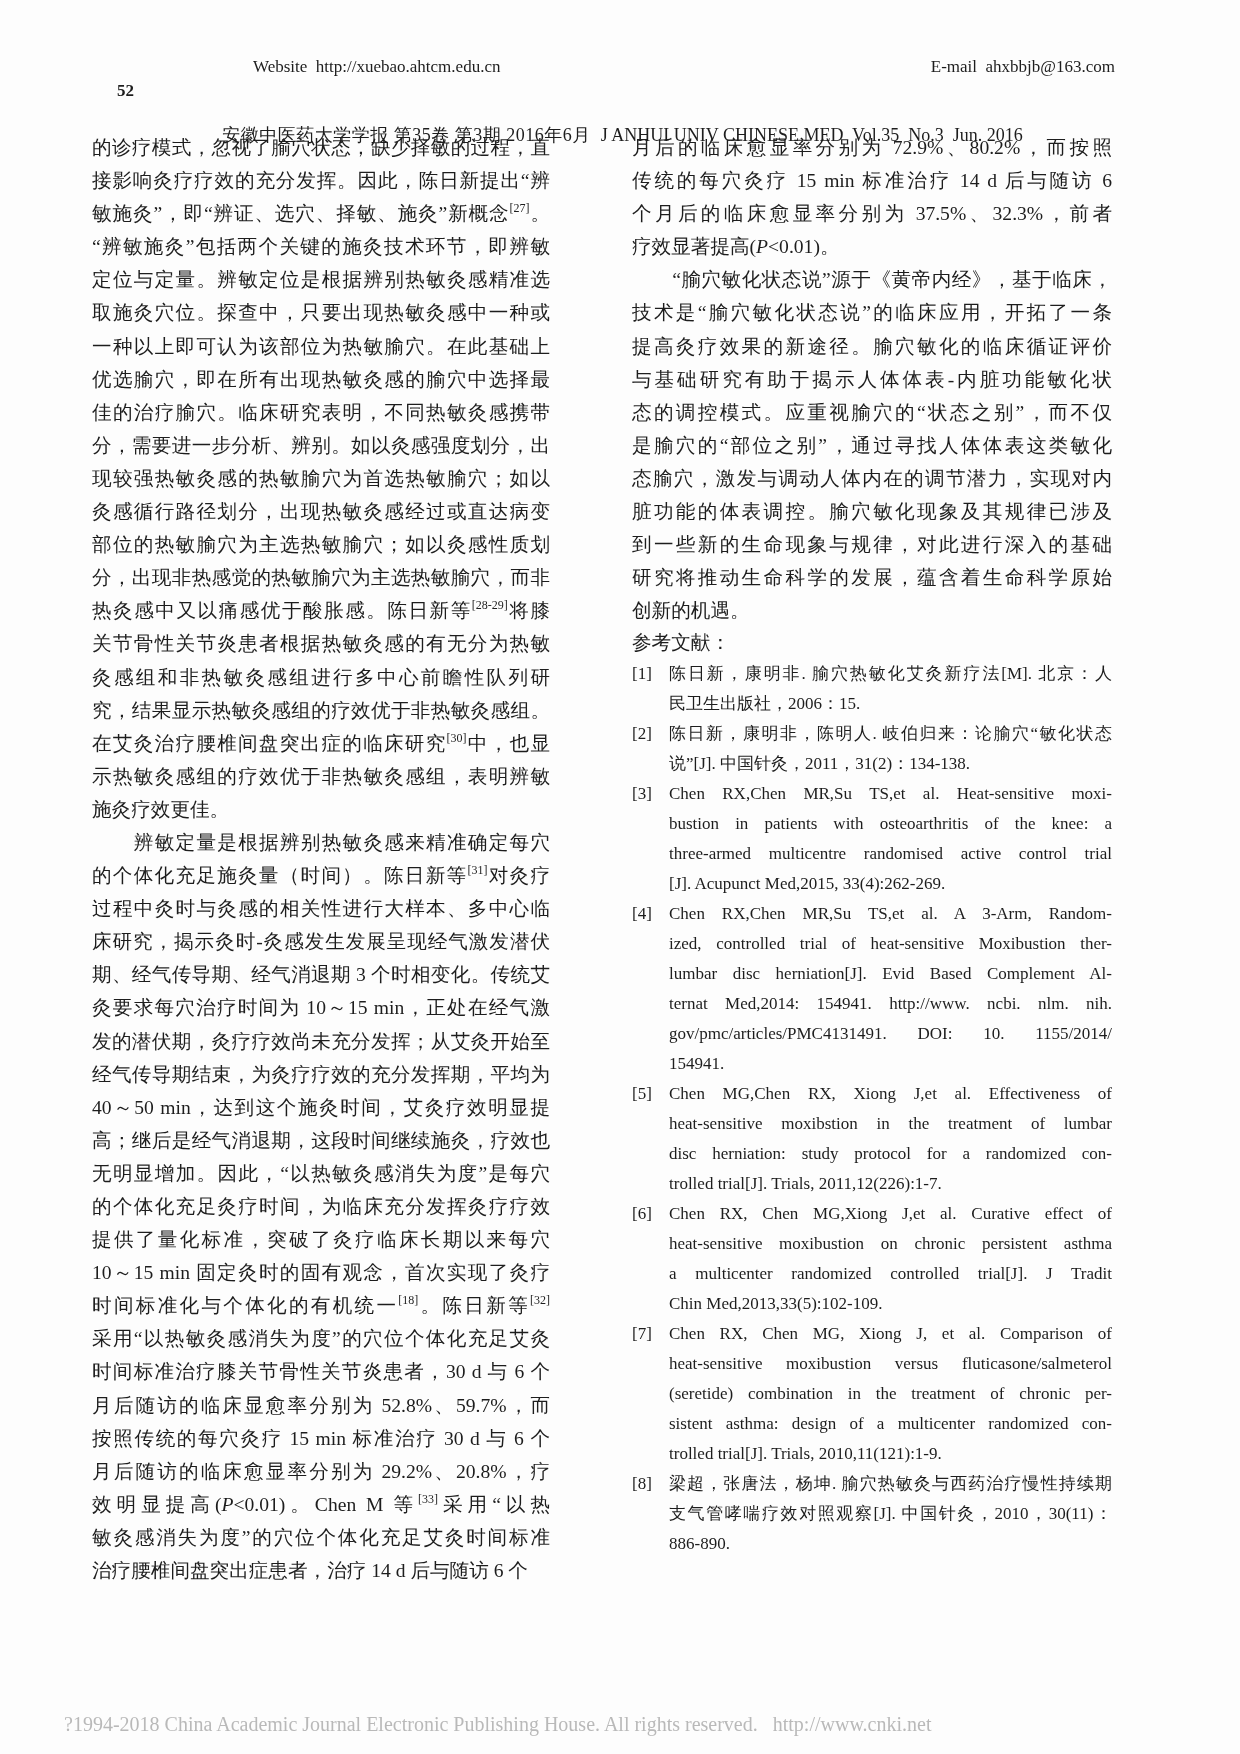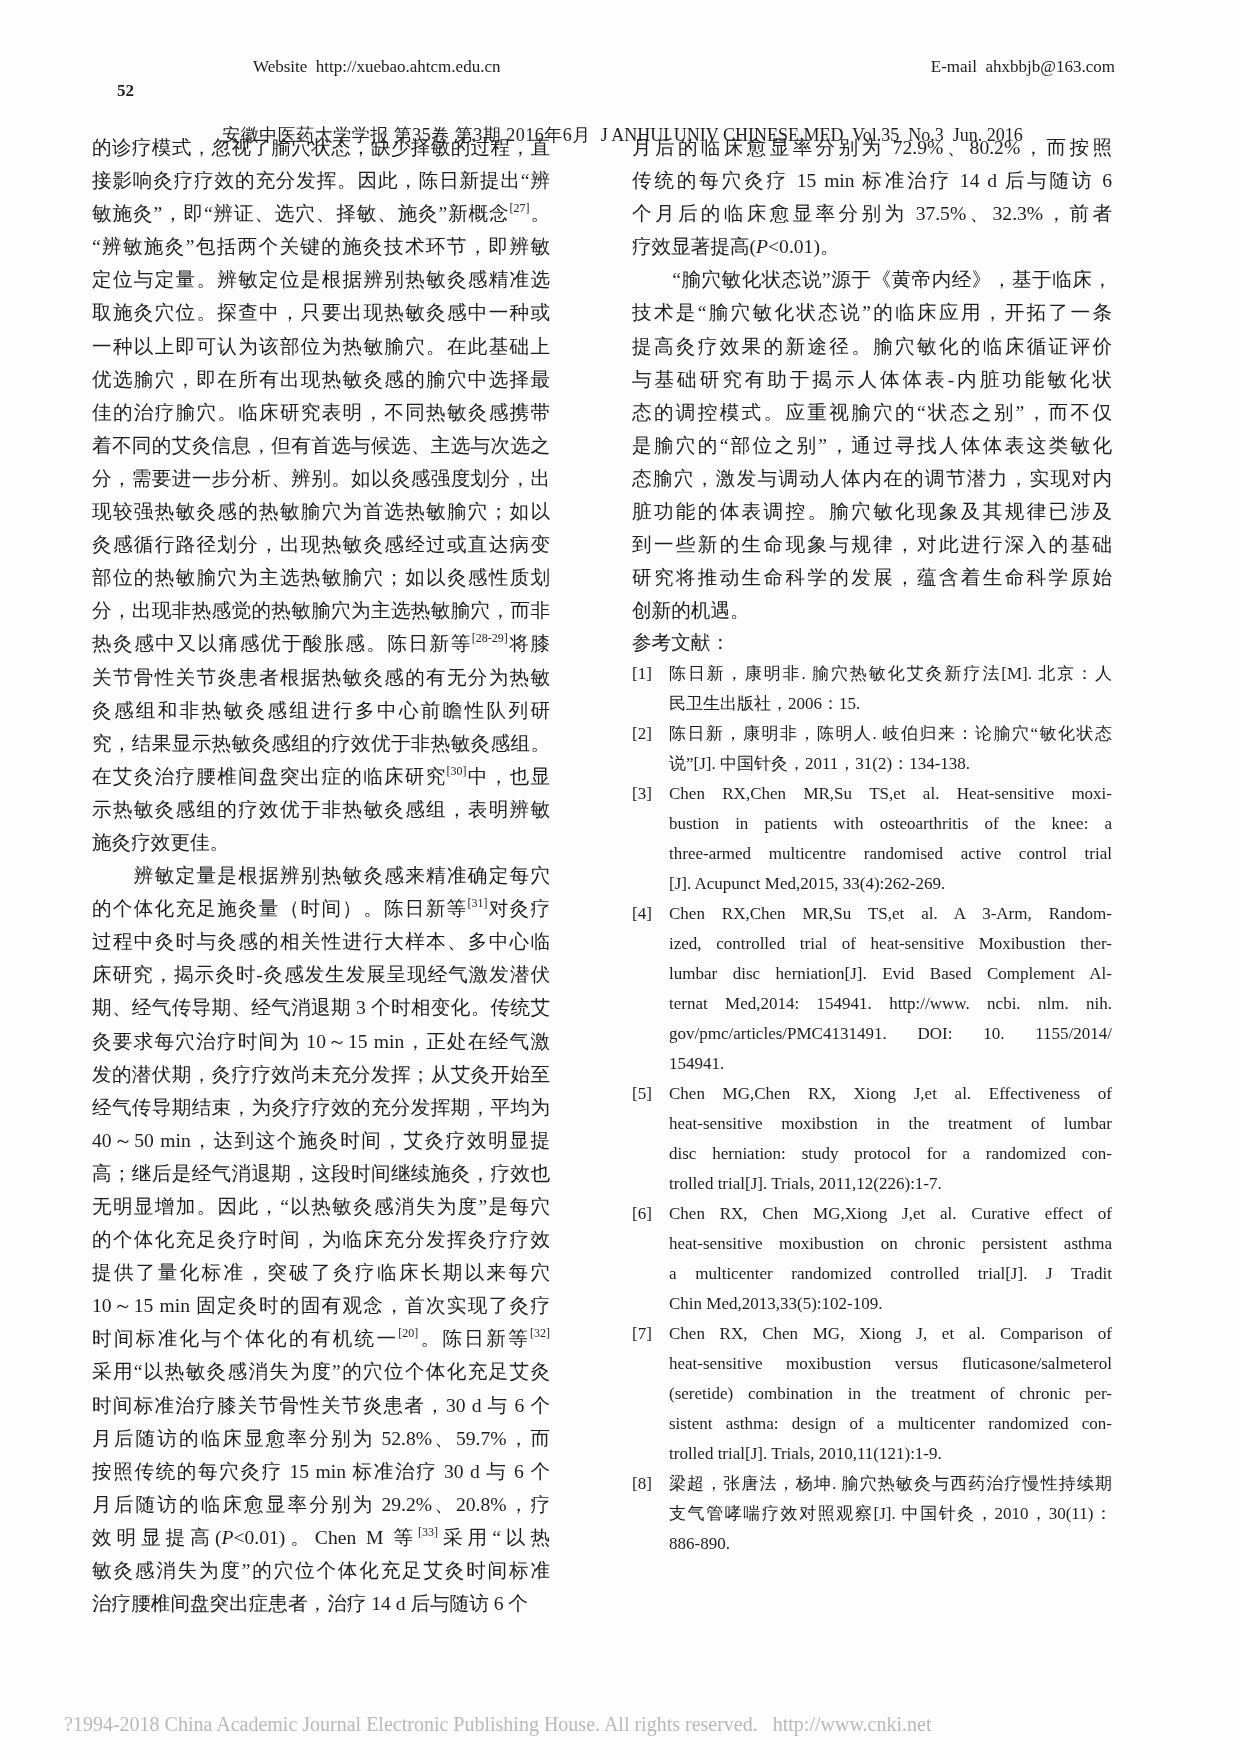--- a/index.html
+++ b/index.html
@@ -67,21 +67,20 @@
   <section class="col col-left" id="col-left">
       <div class="line">的诊疗模式，忽视了腧穴状态，缺少择敏的过程，直</div>
       <div class="line">接影响灸疗疗效的充分发挥。因此，陈日新提出“辨</div>
       <div class="line">敏施灸”，即“辨证、选穴、择敏、施灸”新概念<sup class="cite">[27]</sup>。</div>
       <div class="line">“辨敏施灸”包括两个关键的施灸技术环节，即辨敏</div>
       <div class="line">定位与定量。辨敏定位是根据辨别热敏灸感精准选</div>
       <div class="line">取施灸穴位。探查中，只要出现热敏灸感中一种或</div>
       <div class="line">一种以上即可认为该部位为热敏腧穴。在此基础上</div>
       <div class="line">优选腧穴，即在所有出现热敏灸感的腧穴中选择最</div>
       <div class="line">佳的治疗腧穴。临床研究表明，不同热敏灸感携带</div>
-      <div class="line">着不同的艾灸信息，但有首选与候选、主选与次选之</div>
       <div class="line">分，需要进一步分析、辨别。如以灸感强度划分，出</div>
       <div class="line">现较强热敏灸感的热敏腧穴为首选热敏腧穴；如以</div>
       <div class="line">灸感循行路径划分，出现热敏灸感经过或直达病变</div>
       <div class="line">部位的热敏腧穴为主选热敏腧穴；如以灸感性质划</div>
       <div class="line">分，出现非热感觉的热敏腧穴为主选热敏腧穴，而非</div>
       <div class="line">热灸感中又以痛感优于酸胀感。陈日新等<sup class="cite">[28-29]</sup>将膝</div>
       <div class="line">关节骨性关节炎患者根据热敏灸感的有无分为热敏</div>
       <div class="line">灸感组和非热敏灸感组进行多中心前瞻性队列研</div>
       <div class="line">究，结果显示热敏灸感组的疗效优于非热敏灸感组。</div>
       <div class="line">在艾灸治疗腰椎间盘突出症的临床研究<sup class="cite">[30]</sup>中，也显</div>
@@ -94,21 +93,21 @@
       <div class="line">期、经气传导期、经气消退期 3 个时相变化。传统艾</div>
       <div class="line">灸要求每穴治疗时间为 10～15 min，正处在经气激</div>
       <div class="line">发的潜伏期，灸疗疗效尚未充分发挥；从艾灸开始至</div>
       <div class="line">经气传导期结束，为灸疗疗效的充分发挥期，平均为</div>
       <div class="line">40～50 min，达到这个施灸时间，艾灸疗效明显提</div>
       <div class="line">高；继后是经气消退期，这段时间继续施灸，疗效也</div>
       <div class="line">无明显增加。因此，“以热敏灸感消失为度”是每穴</div>
       <div class="line">的个体化充足灸疗时间，为临床充分发挥灸疗疗效</div>
       <div class="line">提供了量化标准，突破了灸疗临床长期以来每穴</div>
       <div class="line">10～15 min 固定灸时的固有观念，首次实现了灸疗</div>
-      <div class="line">时间标准化与个体化的有机统一<sup class="cite">[20]</sup>。陈日新等<sup class="cite">[32]</sup></div>
+      <div class="line">时间标准化与个体化的有机统一<sup class="cite">[18]</sup>。陈日新等<sup class="cite">[32]</sup></div>
       <div class="line">采用“以热敏灸感消失为度”的穴位个体化充足艾灸</div>
       <div class="line">时间标准治疗膝关节骨性关节炎患者，30 d 与 6 个</div>
       <div class="line">月后随访的临床显愈率分别为 52.8%、59.7%，而</div>
       <div class="line">按照传统的每穴灸疗 15 min 标准治疗 30 d 与 6 个</div>
       <div class="line">月后随访的临床愈显率分别为 29.2%、20.8%，疗</div>
       <div class="line">效明显提高(<i>P</i>&lt;0.01)。Chen M 等<sup class="cite">[33]</sup>采用“以热</div>
       <div class="line">敏灸感消失为度”的穴位个体化充足艾灸时间标准</div>
       <div class="line no-stretch">治疗腰椎间盘突出症患者，治疗 14 d 后与随访 6 个</div>
     </section>
 

